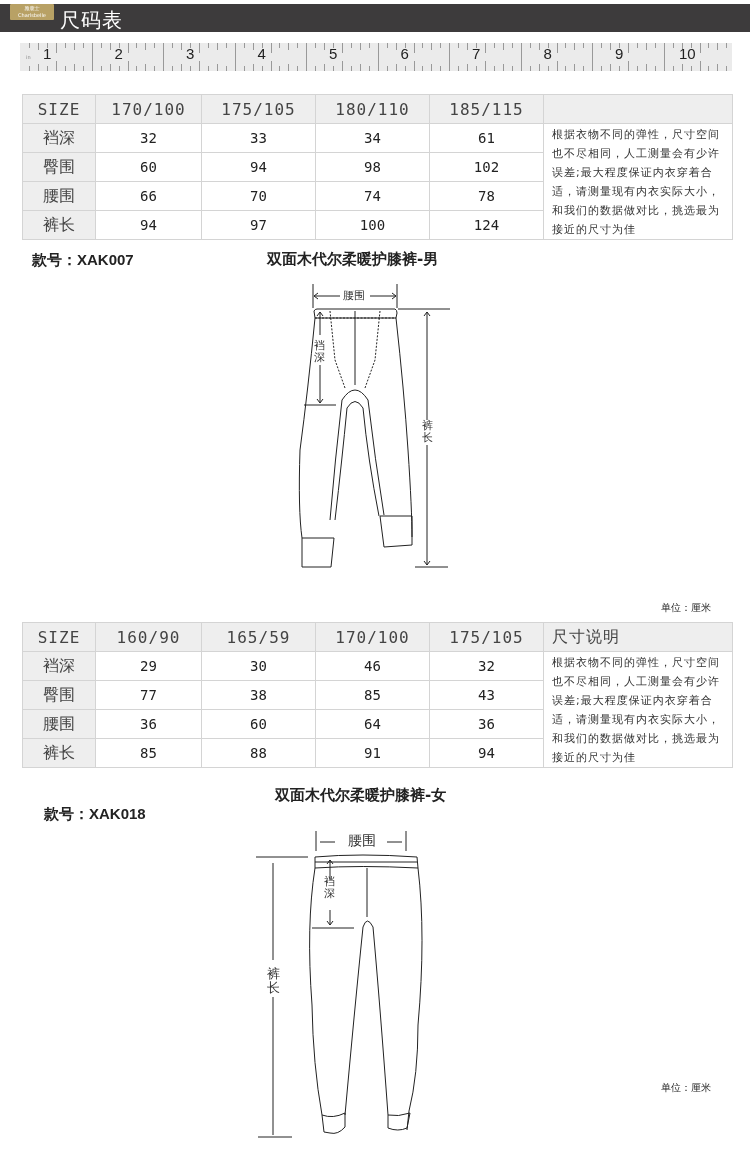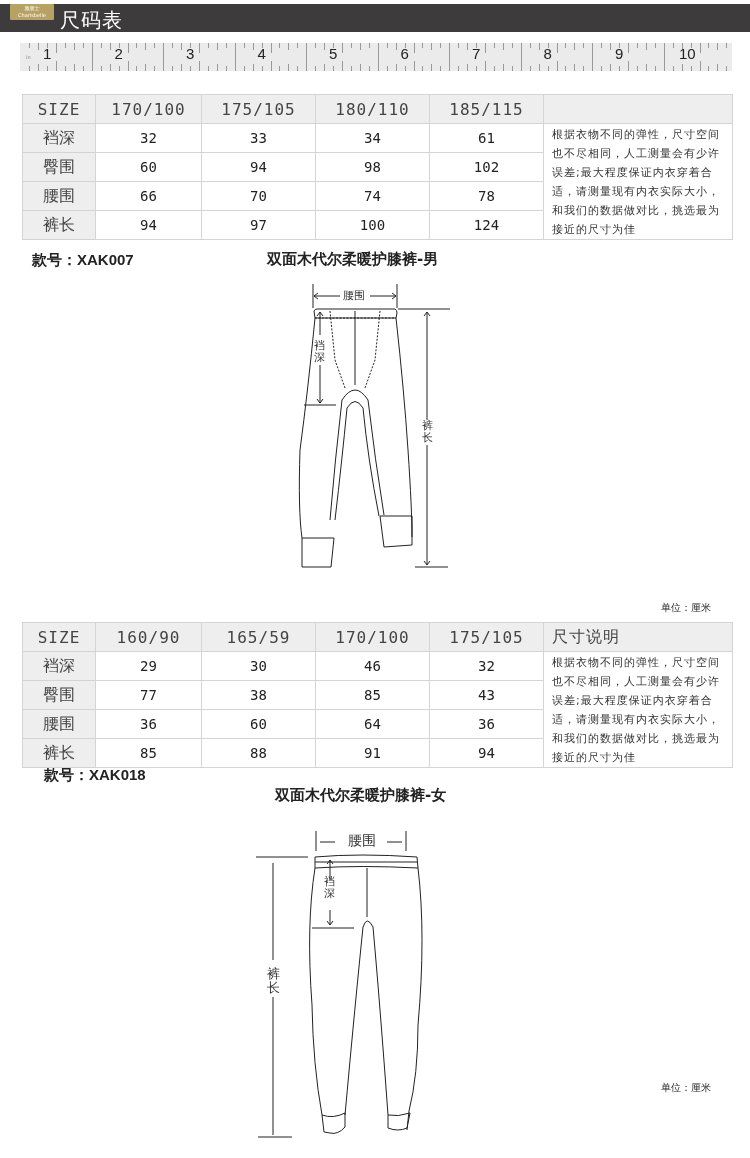--- a/index.html
+++ b/index.html
@@ -328,21 +328,21 @@
   <tr>
     <td class="rowlabel">裤长</td>
     <td>85</td>
     <td>88</td>
     <td>91</td>
     <td>94</td>
   </tr>
 </tbody>
   </table>
 
-<div class="style-code" style="top:766px;padding-left:12px;">款号：XAK018</div>
+<div class="style-code" style="top:805px;padding-left:12px;">款号：XAK018</div>
 <div class="style-name" style="top:786px; left:275px;">双面木代尔柔暖护膝裤-女</div>
 
 <svg class="diagram" style="left:250px; top:825px;" width="190" height="330" viewBox="0 0 190 330">
   <g fill="none" stroke="#222" stroke-width="1">
 
     <line x1="66" y1="6" x2="66" y2="26"></line>
     <line x1="156" y1="6" x2="156" y2="26"></line>
     <line x1="70" y1="17" x2="85" y2="17"></line>
     <line x1="137" y1="17" x2="152" y2="17"></line>
 

